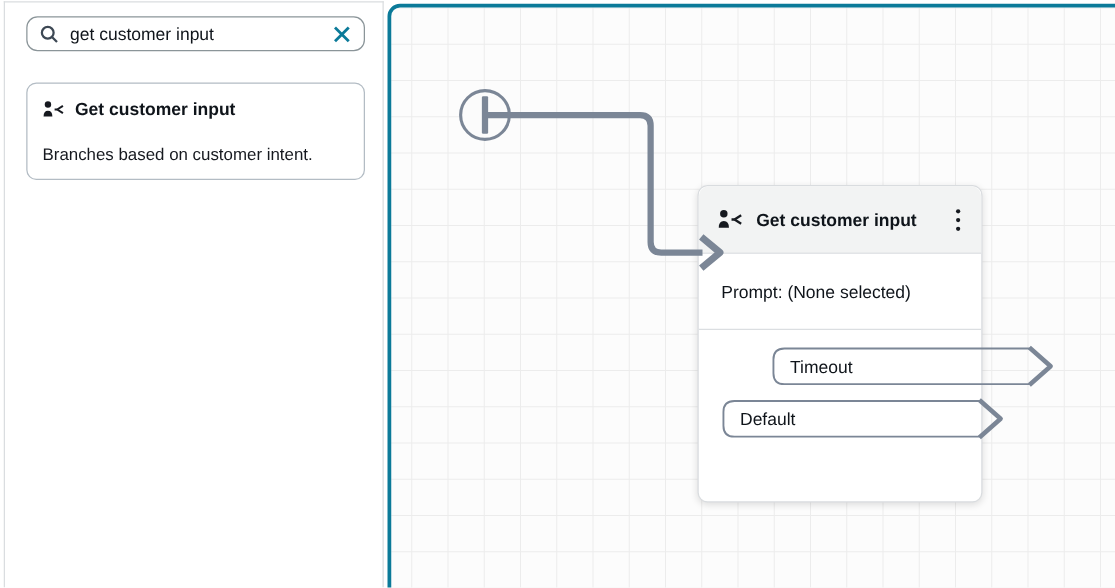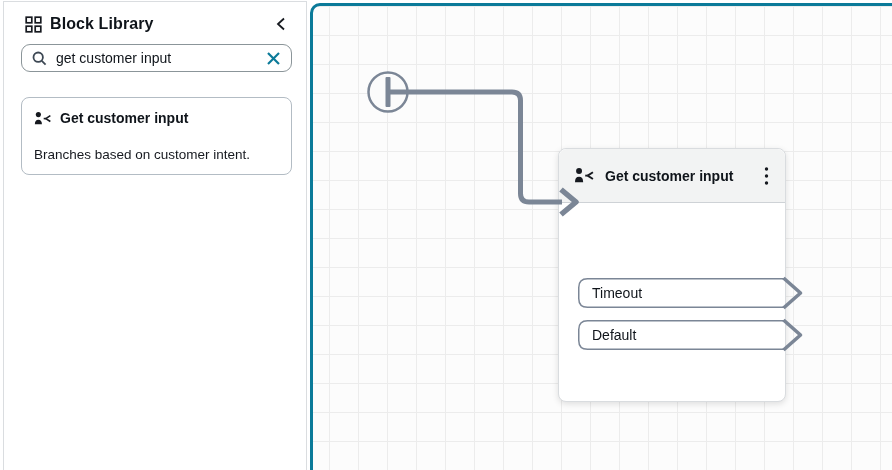--- a/index.html
+++ b/index.html
@@ -75,48 +75,28 @@
   .gci-prompt{
     height:61px;border-bottom:1px solid #dbdee1;display:flex;align-items:center;
     padding-left:18px;font-size:14px;box-sizing:border-box;
   }
   .pill{position:absolute;left:19px;height:30px;width:230px;}
   .pill svg{position:absolute;left:0;top:0;overflow:visible;}
   .pill-label{
     position:absolute;left:14px;top:0;height:30px;display:flex;align-items:center;
     font-size:14px;color:var(--text);
   }
-  .pill-timeout{top:129px;}
+  .pill-timeout{top:129px;margin-left:40px;}
   .pill-default{top:171px;}
   .pill-error{top:213px;}
 </style>
 </head>
 <body>
 
 <div class="sidebar">
-  <div class="sb-header">
-    <span style="display:flex;">
-      <svg width="17" height="17" viewBox="0 0 17 17">
-        <g fill="none" stroke="#16191f" stroke-width="1.7">
-          <rect x="1.2" y="1.2" width="5.6" height="5.6"></rect>
-          <rect x="10.2" y="1.2" width="5.6" height="5.6"></rect>
-          <rect x="1.2" y="10.2" width="5.6" height="5.6"></rect>
-          <rect x="10.2" y="10.2" width="5.6" height="5.6"></rect>
-        </g>
-      </svg>
-    </span>
-    <span class="sb-title">Block Library</span>
-    <button class="collapse-btn">
-      <span style="display:flex;">
-        <svg width="10" height="14" viewBox="0 0 10 14">
-          <polyline points="8,1.5 2,7 8,12.5" fill="none" stroke="#16191f" stroke-width="1.8"></polyline>
-        </svg>
-      </span>
-    </button>
-  </div>
 
   <div class="search-box">
     <span style="display:flex;">
       <svg width="15" height="15" viewBox="0 0 15 15">
         <circle cx="6.2" cy="6.2" r="4.7" fill="none" stroke="#3d4854" stroke-width="1.8"></circle>
         <line x1="9.8" y1="9.8" x2="13.6" y2="13.6" stroke="#3d4854" stroke-width="1.8"></line>
       </svg>
     </span>
     <input type="text" value="get customer input" style="">
     <button class="clear-btn">
@@ -169,20 +149,23 @@
         <span style="display:flex;">
           <svg width="5" height="20" viewBox="0 0 5 20">
             <circle cx="2.5" cy="3" r="1.7" fill="#16191f"></circle>
             <circle cx="2.5" cy="10" r="1.7" fill="#16191f"></circle>
             <circle cx="2.5" cy="17" r="1.7" fill="#16191f"></circle>
           </svg>
         </span>
       </button>
     </div>
 
+    <div class="gci-prompt">
+      <span>Prompt: (None selected)</span>
+    </div>
 
     <div class="pill pill-timeout">
       <svg width="230" height="30" viewBox="0 0 230 30">
         <path d="M206 0.75 H9.5 Q0.75 0.75 0.75 9.5 V20.5 Q0.75 29.25 9.5 29.25 H206" fill="none" stroke="var(--connector)" stroke-width="1.5"></path>
         <path d="M205.5 0 L222.5 15 L205.5 30" fill="none" stroke="var(--connector)" stroke-width="3.6" stroke-linejoin="round"></path>
       </svg>
       <span class="pill-label">Timeout</span>
     </div>
 
     <div class="pill pill-default">

